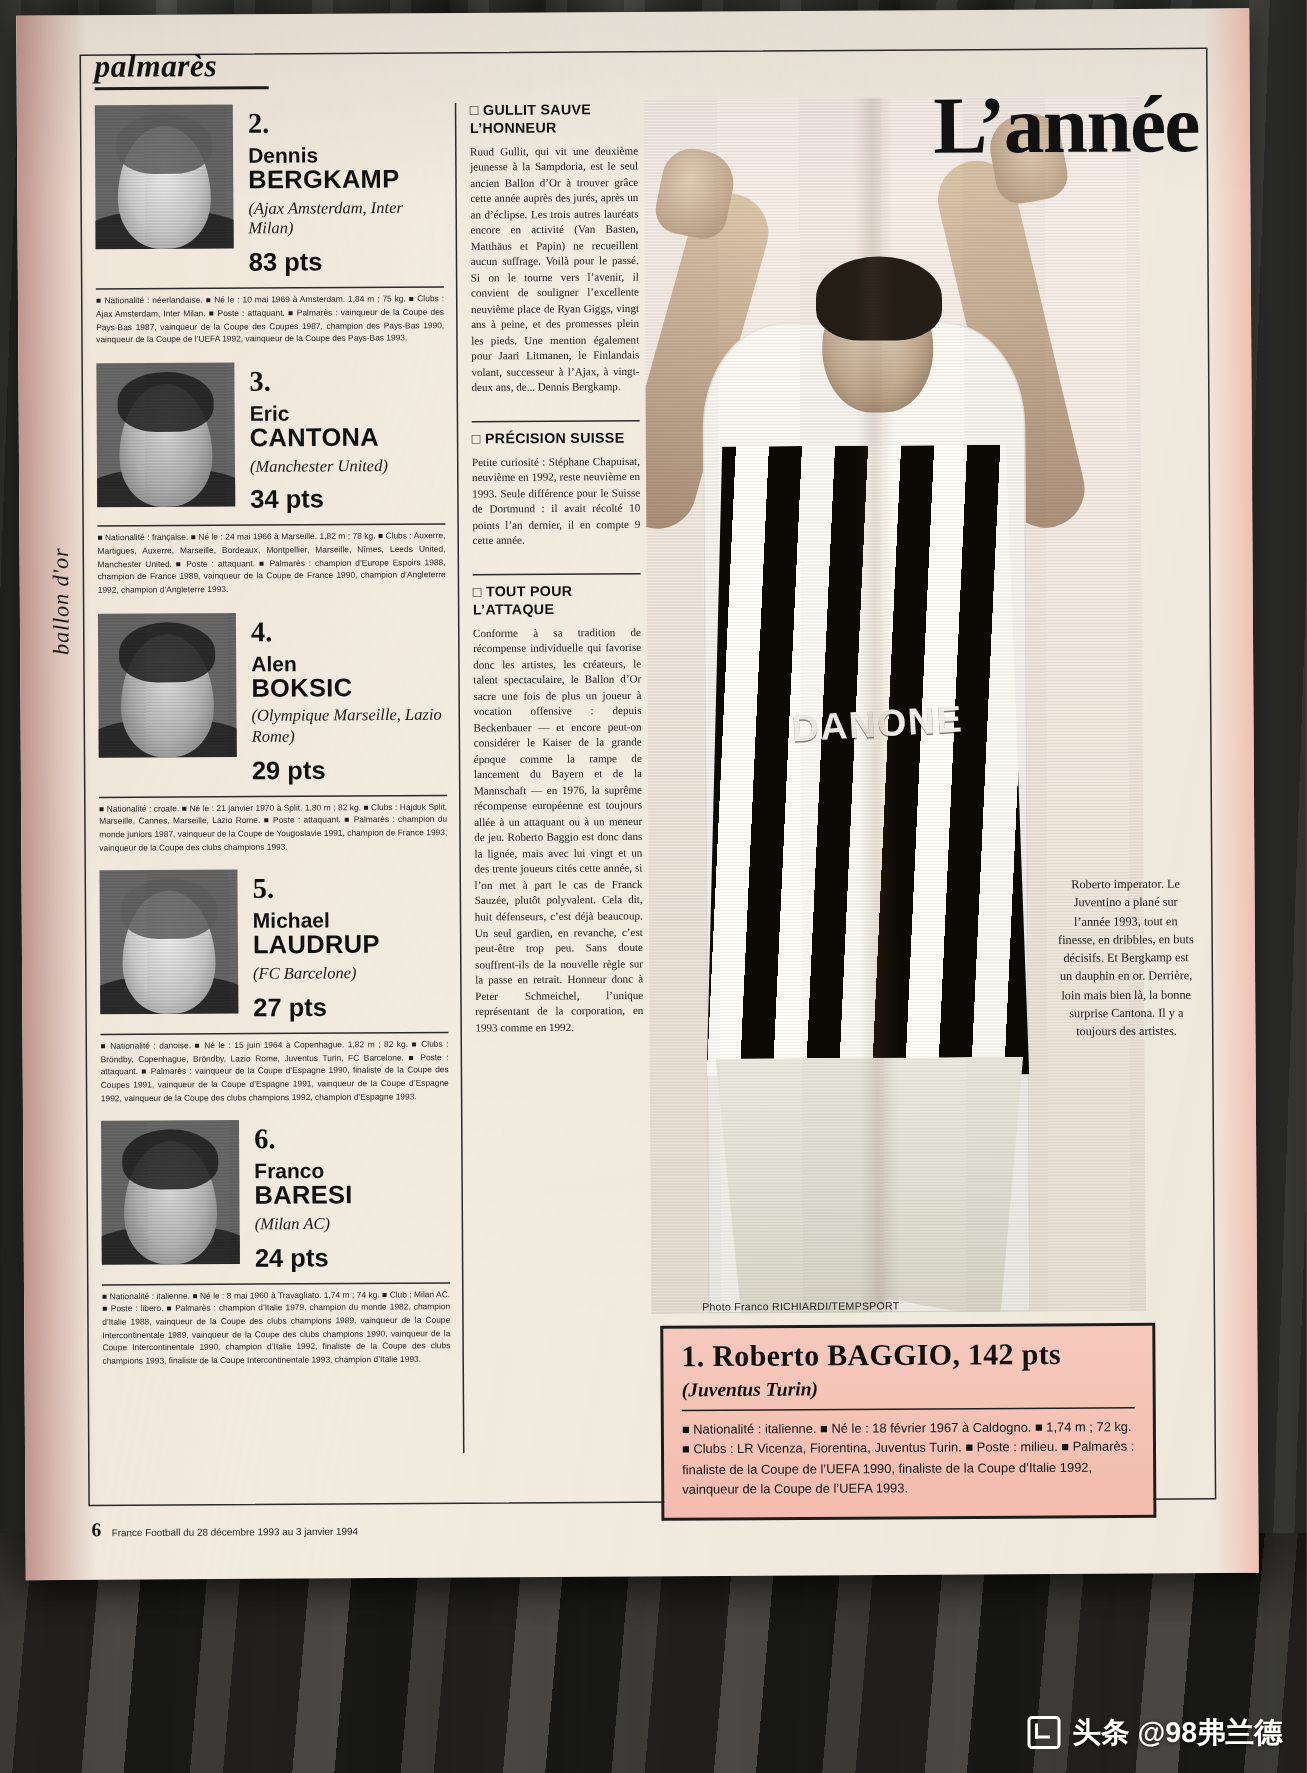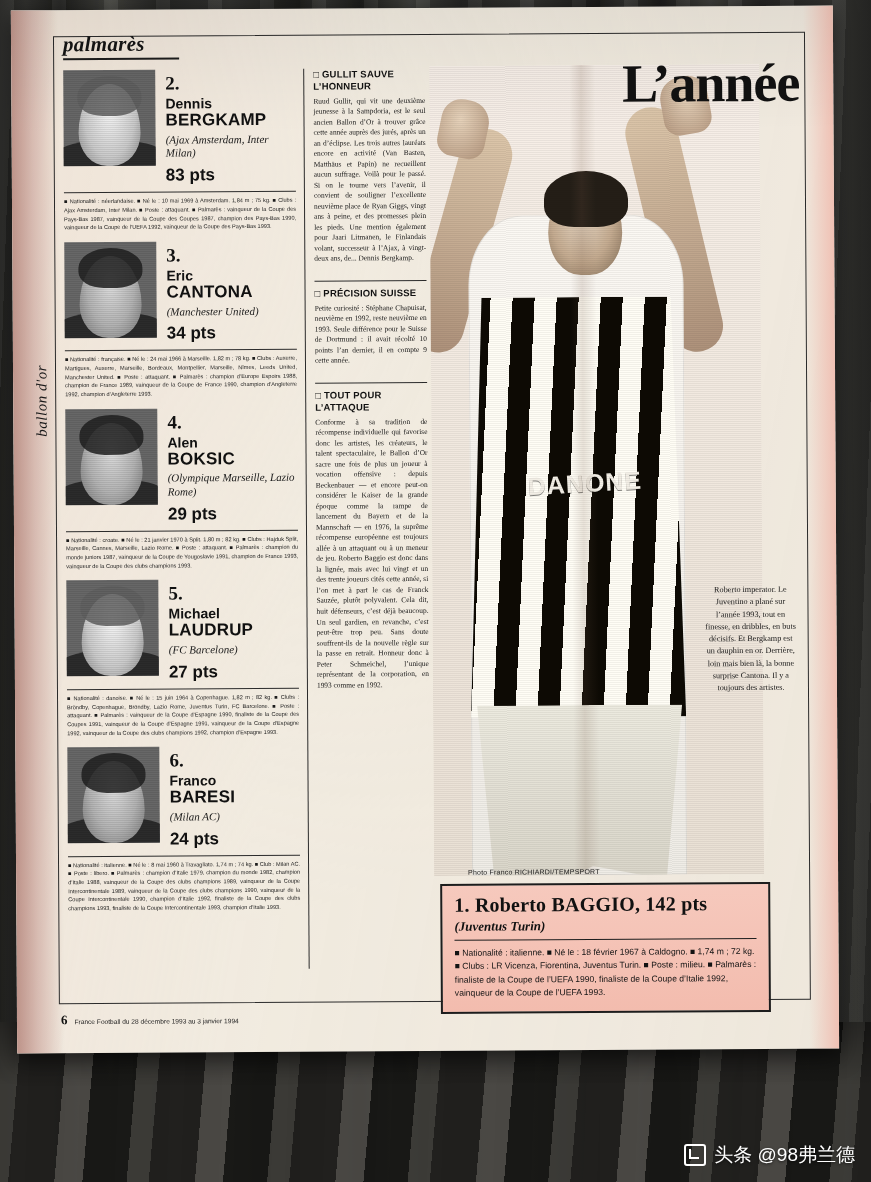--- a/index.html
+++ b/index.html
@@ -512,21 +512,21 @@
     display: flex;
     align-items: center;
     gap: 8px;
     color: #ffffff;
     font-size: 19px;
     font-family: "Liberation Sans", sans-serif;
     text-shadow: 0 1px 3px rgba(0,0,0,.7);
   }
   .wm-logo {
     display:flex; align-items:center; gap:4px;
-    font-weight: normal;
+    font-weight: bold;
   }
   .wm-box {
     width: 18px; height: 18px;
     border: 2px solid #fff;
     border-radius: 3px;
     display:inline-block;
     position: relative;
   }
   .wm-box::after{
     content:"";

